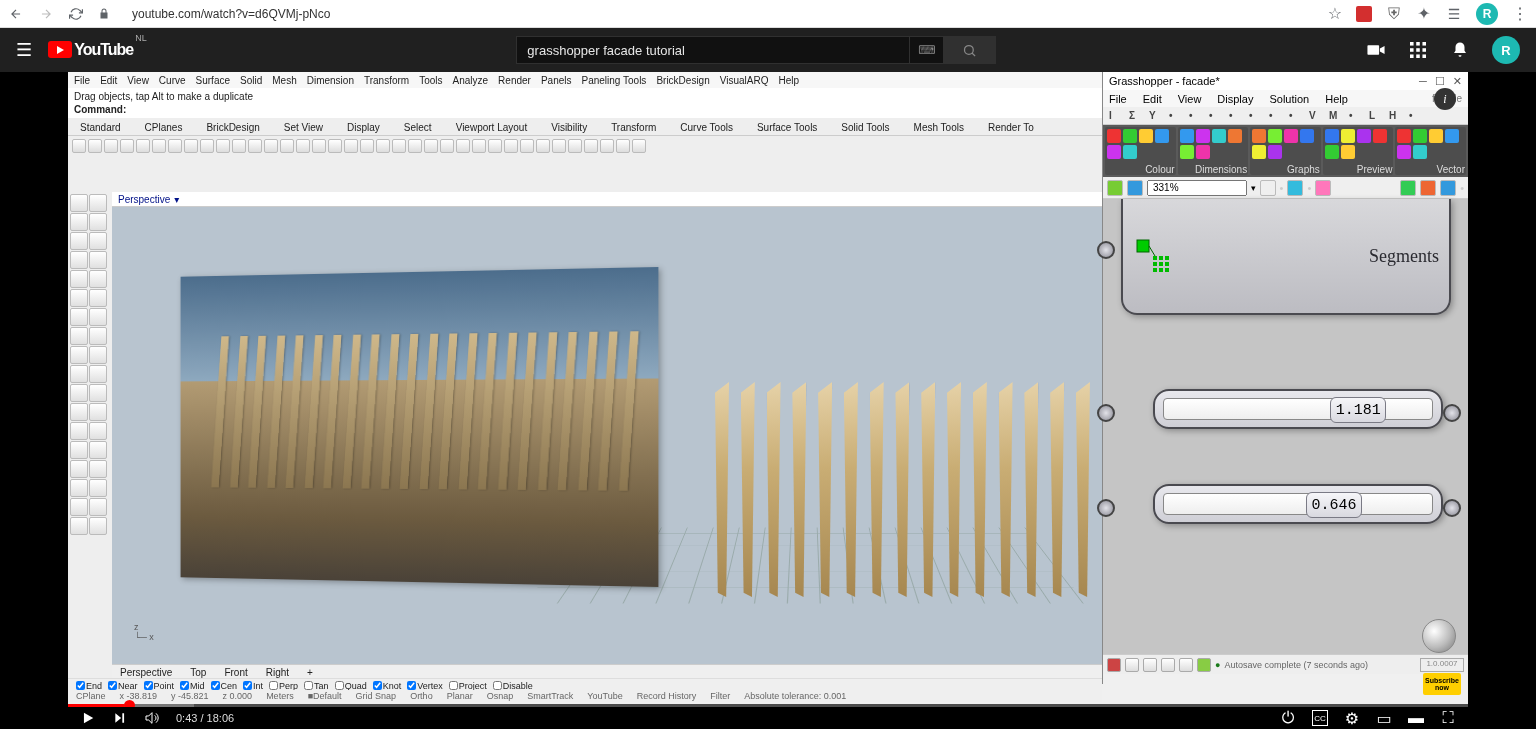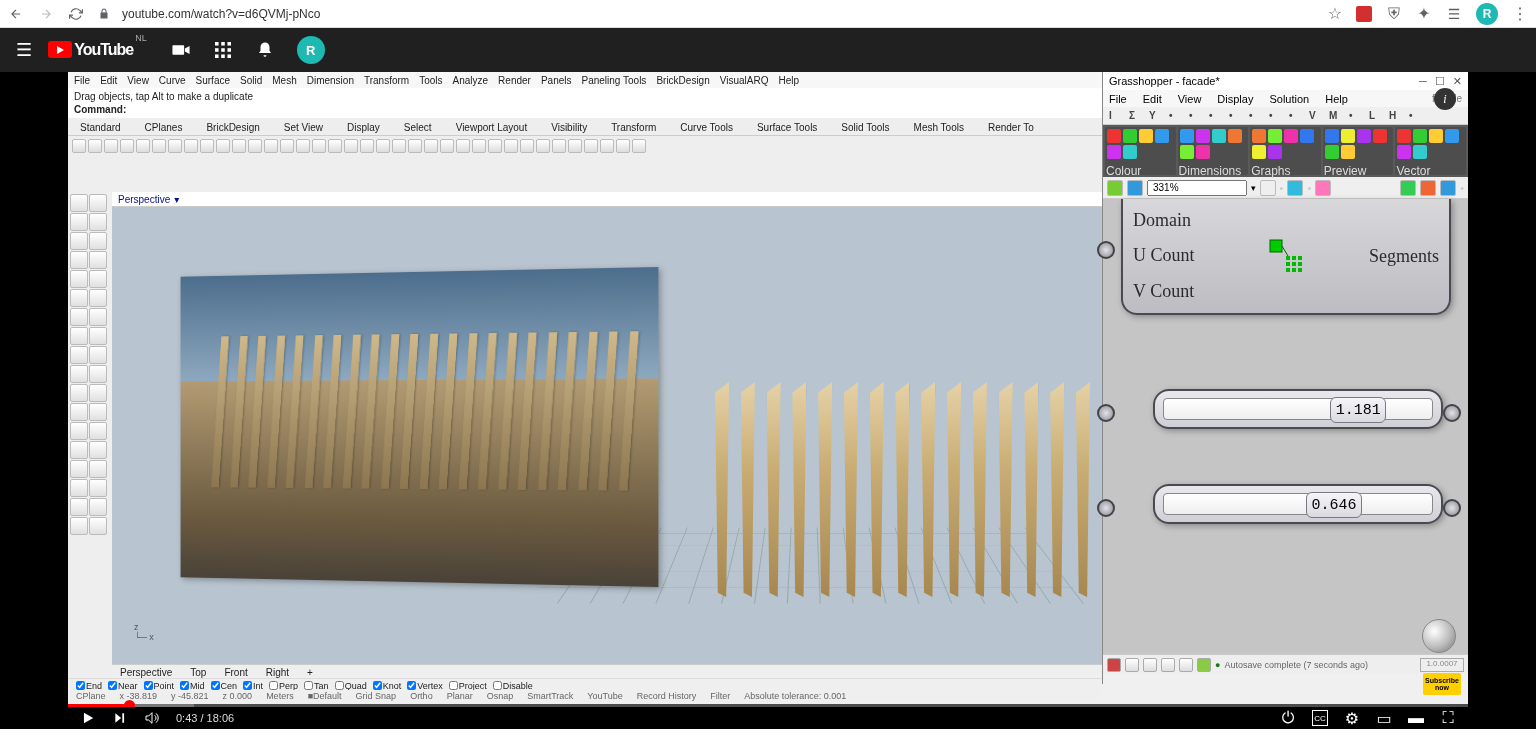--- a/index.html
+++ b/index.html
@@ -1,20 +1,20 @@
 <!DOCTYPE html>
 <html><head>
 <meta charset="utf-8">
 <style>
 *{margin:0;padding:0;box-sizing:border-box;font-family:Arial,sans-serif;-webkit-font-smoothing:antialiased}
 body{width:1536px;height:754px;background:#fff;overflow:hidden;position:relative}
 
 .chrome{height:28px;background:#fff;display:flex;align-items:center;padding:0 8px;gap:14px;border-bottom:1px solid #ddd}
 .chrome .nav-icon{width:16px;height:16px;color:#5f6368;display:flex;align-items:center;justify-content:center}
-.url-bar{flex:1;display:flex;align-items:center;gap:12px;font-size:12px;color:#333}
+.url-bar{flex:1;display:flex;align-items:center;gap:22px;font-size:12px;color:#333}
 .lock{width:12px;height:12px}
 .chrome-right{display:flex;gap:14px;align-items:center}
 .chrome-right .ext{width:16px;height:16px;display:flex;align-items:center;justify-content:center}
 .ext-red{width:16px;height:16px;background:#d32f2f;border-radius:2px}
 .avatar-chrome{width:22px;height:22px;border-radius:50%;background:#1db9b2;color:#fff;display:flex;align-items:center;justify-content:center;font-size:12px;font-weight:600}
 
 .yt-header{height:44px;background:#202020;display:flex;align-items:center;padding:0 16px;gap:24px}
 .yt-left{display:flex;align-items:center;gap:16px}
 .burger{color:#fff;font-size:18px}
 .yt-logo{display:flex;align-items:flex-start;gap:2px;color:#fff;font-family:"Arial Black",sans-serif}
@@ -77,21 +77,21 @@
 .gh-title{height:18px;display:flex;align-items:center;justify-content:space-between;padding:0 6px;font-size:11px;background:#fff}
 .gh-title-right{display:flex;gap:8px;color:#555}
 .gh-menu{height:17px;display:flex;align-items:center;gap:16px;padding:0 6px;font-size:11px;background:#f7f7f7}
 .gh-menu .right-lbl{margin-left:auto;color:#777;font-size:10px}
 .gh-ic-row{height:18px;display:flex;align-items:center;gap:8px;padding:0 6px;background:#efefef;border-bottom:1px solid #ccc}
 .gh-ic{width:12px;height:12px;color:#444}
 .gh-tabs{height:52px;background:#5a5a5a;display:flex;padding:2px;gap:2px}
 .gh-tab-group{flex:1;background:#4d4d4d;display:flex;flex-direction:column;border-radius:2px}
 .gh-tab-icons{flex:1;display:flex;flex-wrap:wrap;gap:2px;padding:2px;align-content:flex-start}
 .gh-tab-ic{width:14px;height:14px;border-radius:2px}
-.gh-tab-label{height:12px;font-size:12px;color:#ddd;text-align:left;padding:1px}
+.gh-tab-label{height:12px;font-size:10px;color:#ddd;text-align:right;padding:1px}
 .gh-toolbar{height:22px;background:#efefef;display:flex;align-items:center;gap:4px;padding:0 4px;border-bottom:1px solid #ccc}
 .gh-toolbar input{width:100px;height:16px;font-size:10px;padding:0 4px}
 .gh-tb-ic{width:16px;height:16px;border-radius:2px;border:1px solid #bbb}
 .canvas{position:relative;flex:1;background:#c5c5c5;height:475px}
 .component{position:absolute;background:linear-gradient(#d8d8db,#bcbcc2);border:2px solid #4a4a50;border-radius:16px;box-shadow:2px 2px 6px rgba(0,0,0,.3)}
 .comp-divide{left:18px;top:0;width:330px;height:116px;border-radius:0 0 16px 16px;border-top:none;display:flex}
 .comp-ports{flex:1;display:flex;flex-direction:column;justify-content:space-around;padding:4px 10px}
 .port{font-size:18px;color:#2a2a30;font-family:Georgia,serif}
 .comp-center{width:60px;display:flex;align-items:center;justify-content:center}
 .comp-icon{width:36px;height:36px}
@@ -145,20 +145,32 @@
 
 <div class="yt-header">
   <div class="yt-left">
     <div class="burger">☰</div>
     <div class="yt-logo">
       <div class="yt-play"></div>
       <span class="yt-text">YouTube</span>
       <span class="yt-region">NL</span>
     </div>
   </div>
+  <div class="yt-center">
+    <div class="search-wrap">
+      <input class="search-input" value="grasshopper facade tutorial" style="">
+      <div class="kbd-btn">⌨</div>
+      <div class="search-btn">
+          <svg width="15" height="15" viewBox="0 0 24 24" fill="none" stroke="#888" stroke-width="2">
+            <circle cx="11" cy="11" r="7"></circle>
+            <path d="M21 21l-5-5"></path>
+          </svg>
+        </div>
+    </div>
+  </div>
   <div class="yt-right">
     <div class="ic">
         <svg width="20" height="14" viewBox="0 0 24 18" fill="#fff">
           <rect x="1" y="3" width="15" height="12" rx="1"></rect>
           <path d="M17 7l6-3v10l-6-3z"></path>
           <rect x="6" y="7" width="5" height="1"></rect>
           <rect x="8" y="5" width="1" height="5"></rect>
         </svg>
       </div>
     <div class="ic">
@@ -537,25 +549,20 @@
         <div class="gh-tb-ic" style="background:#f7b"></div>
         <div style="flex:1"></div>
         <div class="gh-tb-ic" style="background:#3c5"></div>
         <div class="gh-tb-ic" style="background:#e63"></div>
         <div class="gh-tb-ic" style="background:#39d"></div>
         <span style="color:#ccc">•</span>
       </div>
       <div class="canvas">
         <div class="wire-nub" style="left:-6px;top:42px"></div>
         <div class="component comp-divide">
-          <div class="comp-ports">
-            <div class="port">Domain</div>
-            <div class="port">U Count</div>
-            <div class="port">V Count</div>
-          </div>
           <div class="comp-center">
             <svg class="comp-icon" viewBox="0 0 36 36">
                 <rect x="2" y="2" width="12" height="12" fill="#0c0" stroke="#060"></rect>
                 <g fill="#0b0">
                   <rect x="18" y="18" width="4" height="4"></rect>
                   <rect x="24" y="18" width="4" height="4"></rect>
                   <rect x="30" y="18" width="4" height="4"></rect>
                   <rect x="18" y="24" width="4" height="4"></rect>
                   <rect x="24" y="24" width="4" height="4"></rect>
                   <rect x="30" y="24" width="4" height="4"></rect>

